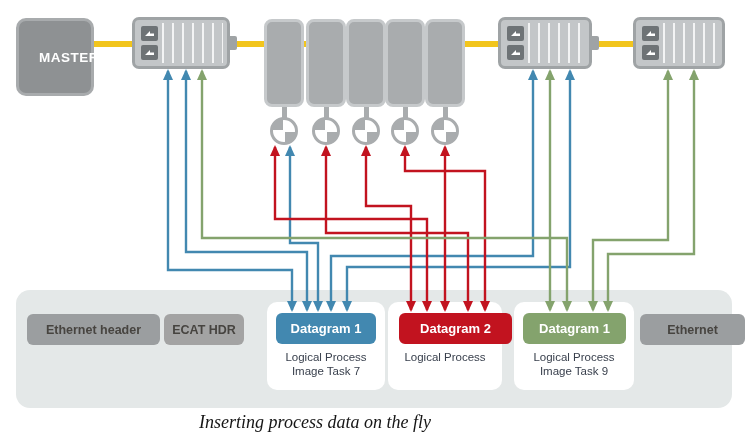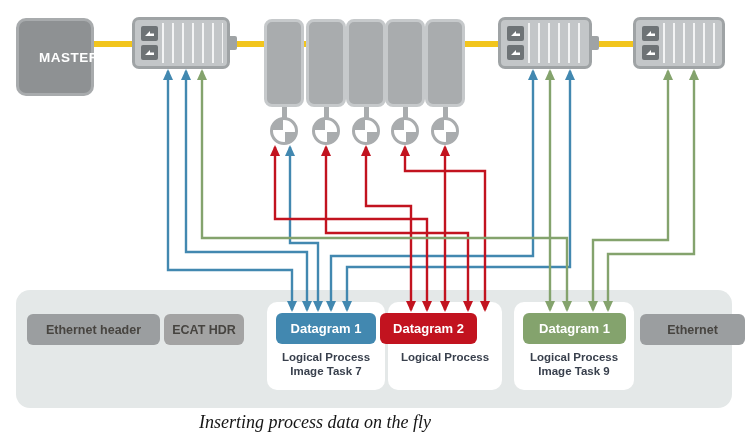--- a/index.html
+++ b/index.html
@@ -35,21 +35,21 @@
   
   .bar{position:absolute;left:16px;top:290px;width:716px;height:118px;background:#e4e8e8;
        border-radius:14px;z-index:1;}
   .field{position:absolute;top:314px;height:31px;border-radius:6px;z-index:2;
          display:flex;align-items:center;justify-content:center;
          font-weight:bold;font-size:12.5px;color:#474440;box-sizing:border-box;}
   .card{position:absolute;top:302px;height:88px;background:#fff;border-radius:10px;z-index:1;}
   .dg{position:absolute;top:313px;height:31px;border-radius:6px;z-index:2;
       display:flex;align-items:center;justify-content:center;color:#fff;font-weight:bold;font-size:13px;}
   .sub{position:absolute;top:350px;z-index:2;text-align:center;color:#39404d;
-       font-weight:bold;font-size:11.5px;line-height:14px;}
+       font-weight:normal;font-size:11.5px;line-height:14px;}
   .caption{position:absolute;left:0;top:412px;width:630px;text-align:center;z-index:2;
            font-family:"Liberation Serif",serif;font-style:italic;font-size:18px;color:#161616;}
 </style>
 </head>
 <body>
 
 <div class="stage">
   <div class="bus"></div>
 
   <div class="master">
@@ -147,21 +147,21 @@
   <div id="frame-fields">
       <div class="field" style="left: 27px; width: 133px; background: rgb(155, 158, 160);">Ethernet header</div>
       <div class="field" style="left: 164px; width: 80px; background: #a3a3a3;">ECAT HDR</div>
       <div class="card" style="left: 267px; width: 118px;"></div>
       <div class="dg" style="left: 276px; width: 100px; background: rgb(66, 136, 176);">Datagram 1</div>
       <div class="sub" style="left: 267px; width: 118px;">
         <div>Logical Process</div>
         <div>Image Task 7</div>
       </div>
       <div class="card" style="left: 388px; width: 114px;"></div>
-      <div class="dg" style="left: 380px; width: 97px; background: rgb(194, 19, 31);">Datagram 2</div>
+      <div class="dg" style="left: 399px; width: 113px; background: rgb(194, 19, 31);">Datagram 2</div>
       <div class="sub" style="left: 388px; width: 114px;">
         <div>Logical Process</div>
       </div>
       <div class="card" style="left: 514px; width: 120px;"></div>
       <div class="dg" style="left: 523px; width: 103px; background: rgb(132, 163, 109);">Datagram 1</div>
       <div class="sub" style="left: 514px; width: 120px;">
         <div>Logical Process</div>
         <div>Image Task 9</div>
       </div>
       <div class="field" style="left: 640px; width: 105px; background: rgb(155, 158, 160);">Ethernet</div>

